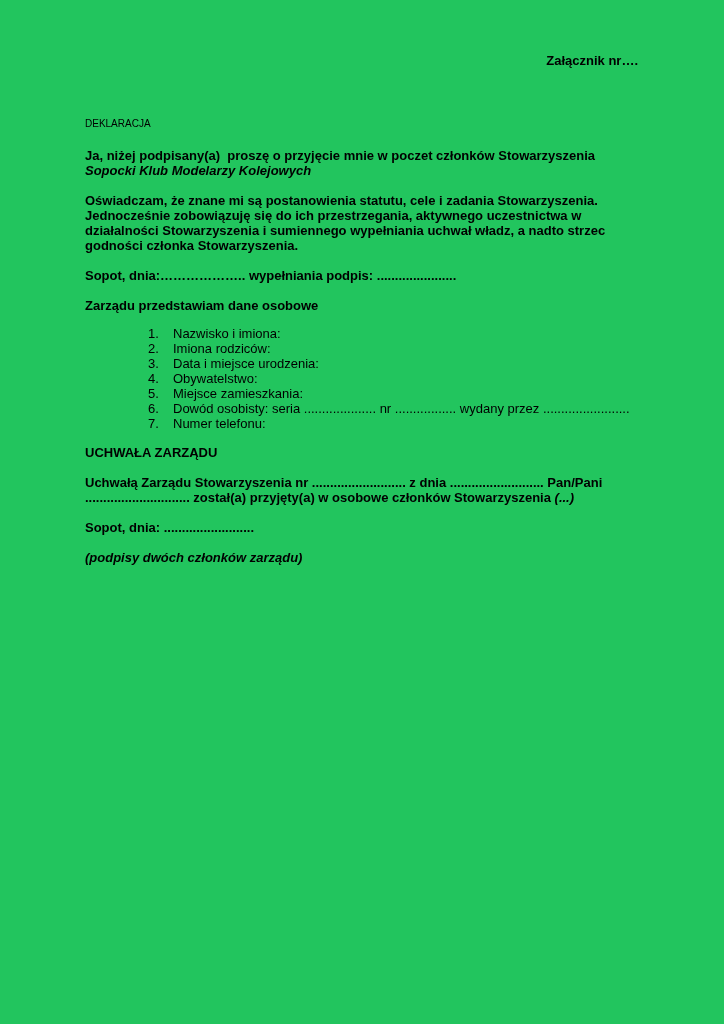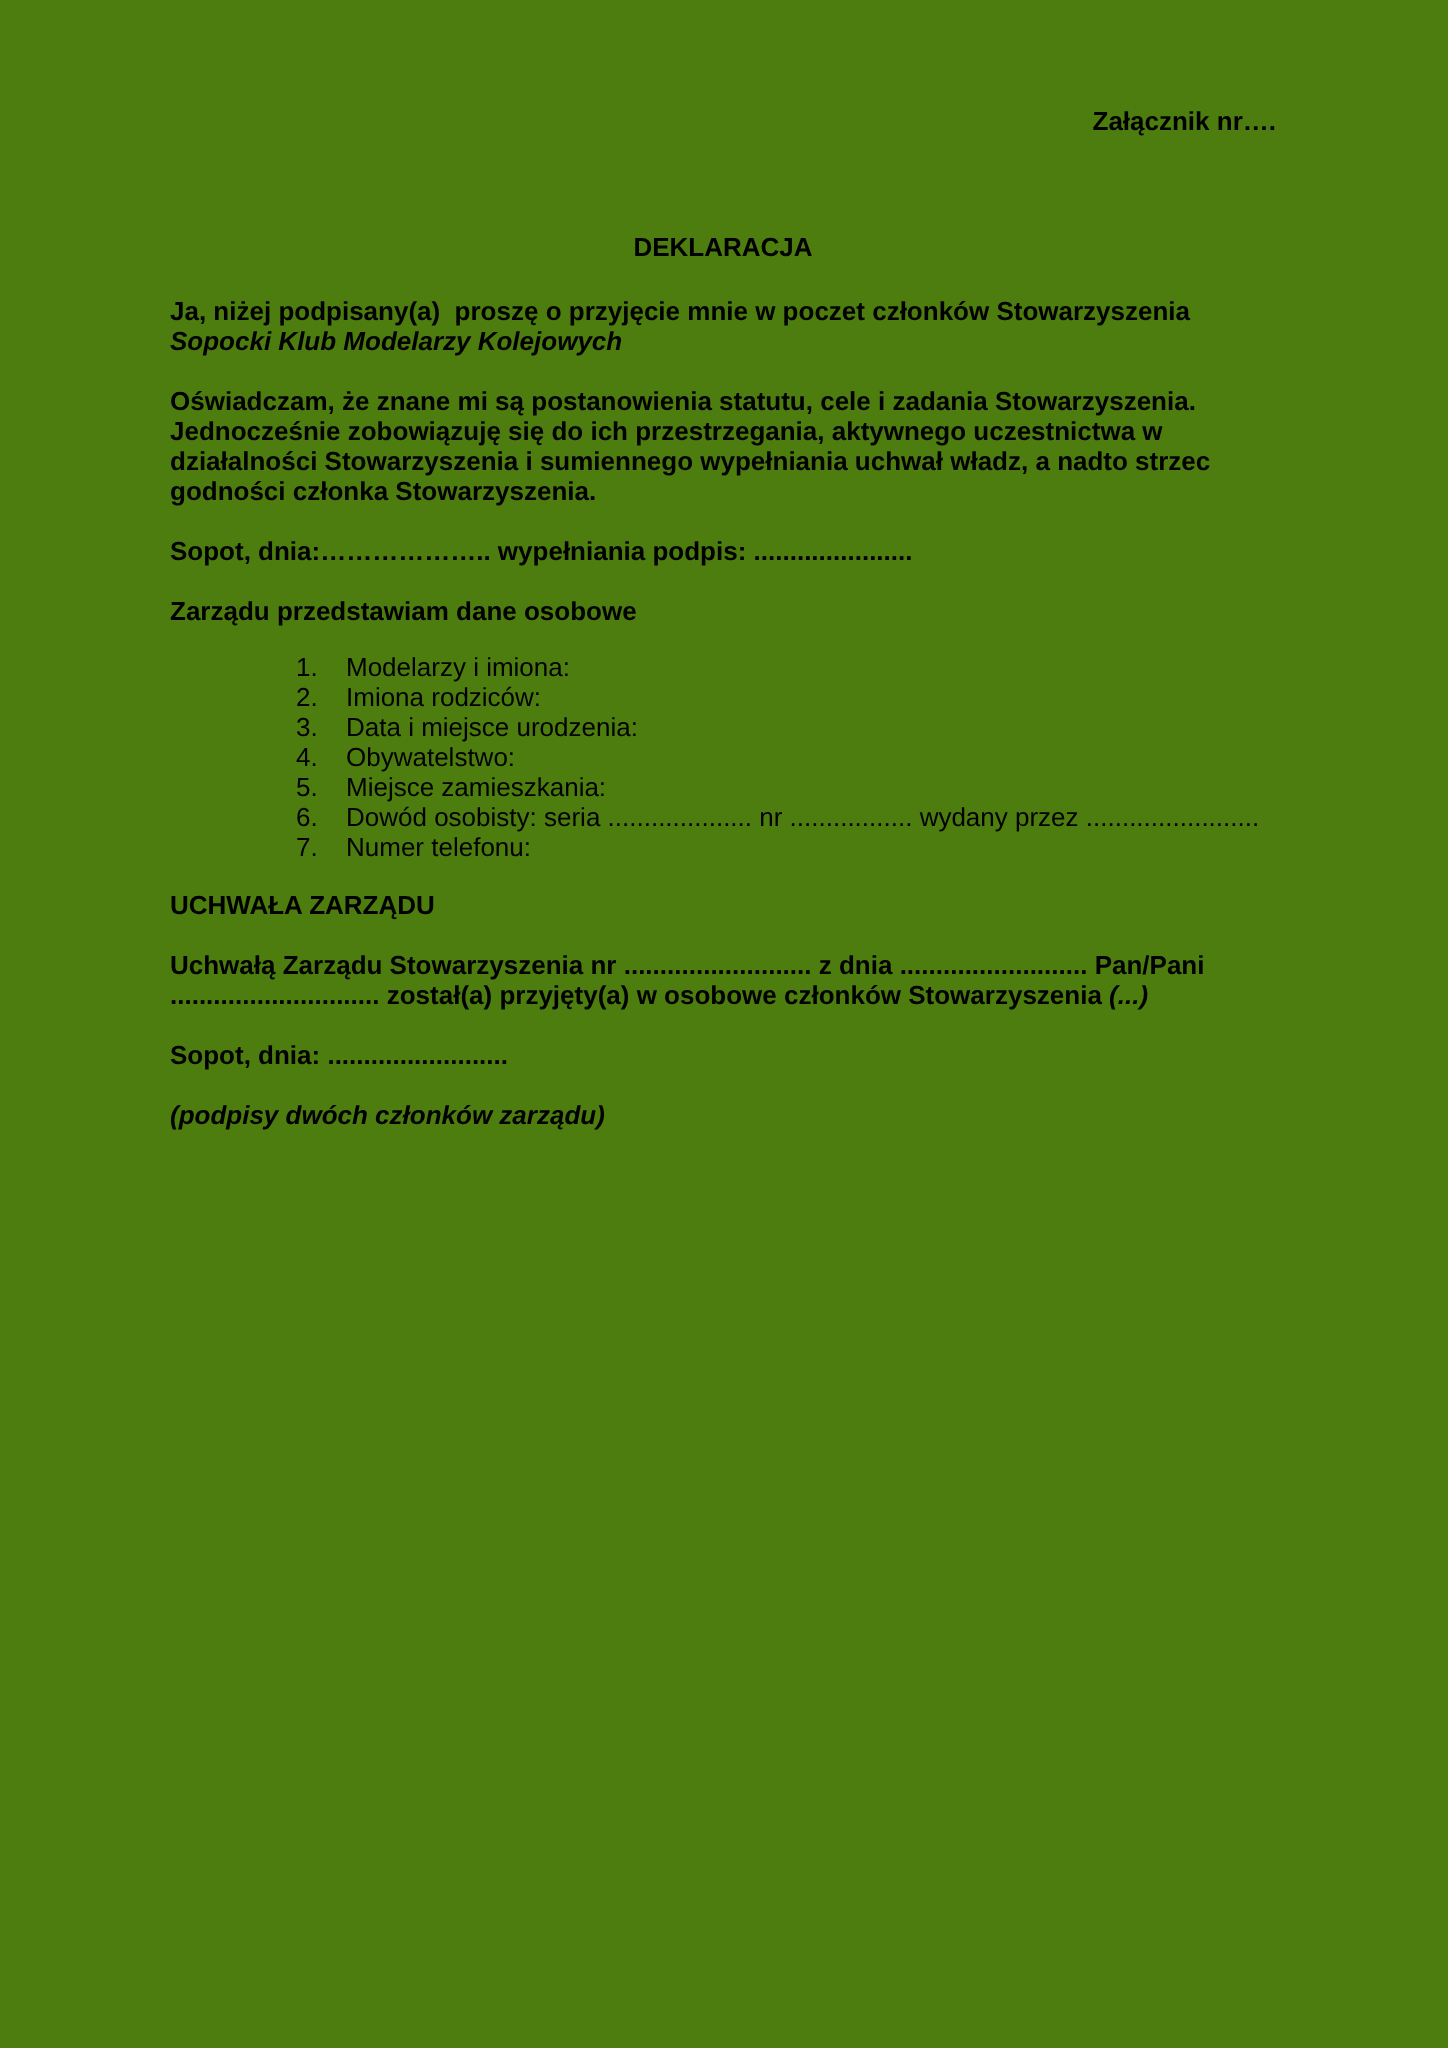--- a/index.html
+++ b/index.html
@@ -4,38 +4,37 @@
 <style>
   html, body {
     margin: 0;
     padding: 0;
     background: #ffffff;
   }
   .page {
     position: relative;
     width: 724px;
     height: 1024px;
-    background: #4d7c0f;
+    background: #22c55e;
     box-sizing: border-box;
     padding: 53px 86px 0 85px;
     font-family: "Liberation Sans", "DejaVu Sans", sans-serif;
     font-size: 13px;
     line-height: 15px;
     color: #000000;
     overflow: hidden;
   }
   .attachment {
     text-align: right;
     font-weight: bold;
     white-space: pre-wrap;
   }
   .title {
-    text-align: center;
-    font-weight: bold;
-    font-size: 13px;
+    font-weight: normal;
+    font-size: 10px;
     line-height: 15px;
     margin: 48px 0 17px 0;
   }
   .para {
     margin: 0 0 15px 0;
     white-space: pre-wrap;
     font-weight: bold;
   }
   .para.tight {
     margin-bottom: 13px;
@@ -71,21 +70,21 @@
 
   <p class="para">Oświadczam, że znane mi są postanowienia statutu, cele i zadania Stowarzyszenia. Jednocześnie zobowiązuję się do ich przestrzegania, aktywnego uczestnictwa w działalności Stowarzyszenia i sumiennego wypełniania uchwał władz, a nadto strzec godności członka Stowarzyszenia.</p>
 
   <p class="para">Sopot, dnia:……………….. wypełniania podpis: ......................</p>
 
   <p class="para tight">Zarządu przedstawiam dane osobowe</p>
 
   <div class="pd-list">
     <div class="pd-item">
       <span class="pd-num">1.</span>
-      <span class="pd-text">Modelarzy i imiona:</span>
+      <span class="pd-text">Nazwisko i imiona:</span>
     </div>
     <div class="pd-item">
       <span class="pd-num">2.</span>
       <span class="pd-text">Imiona rodziców:</span>
     </div>
     <div class="pd-item">
       <span class="pd-num">3.</span>
       <span class="pd-text">Data i miejsce urodzenia:</span>
     </div>
     <div class="pd-item">

